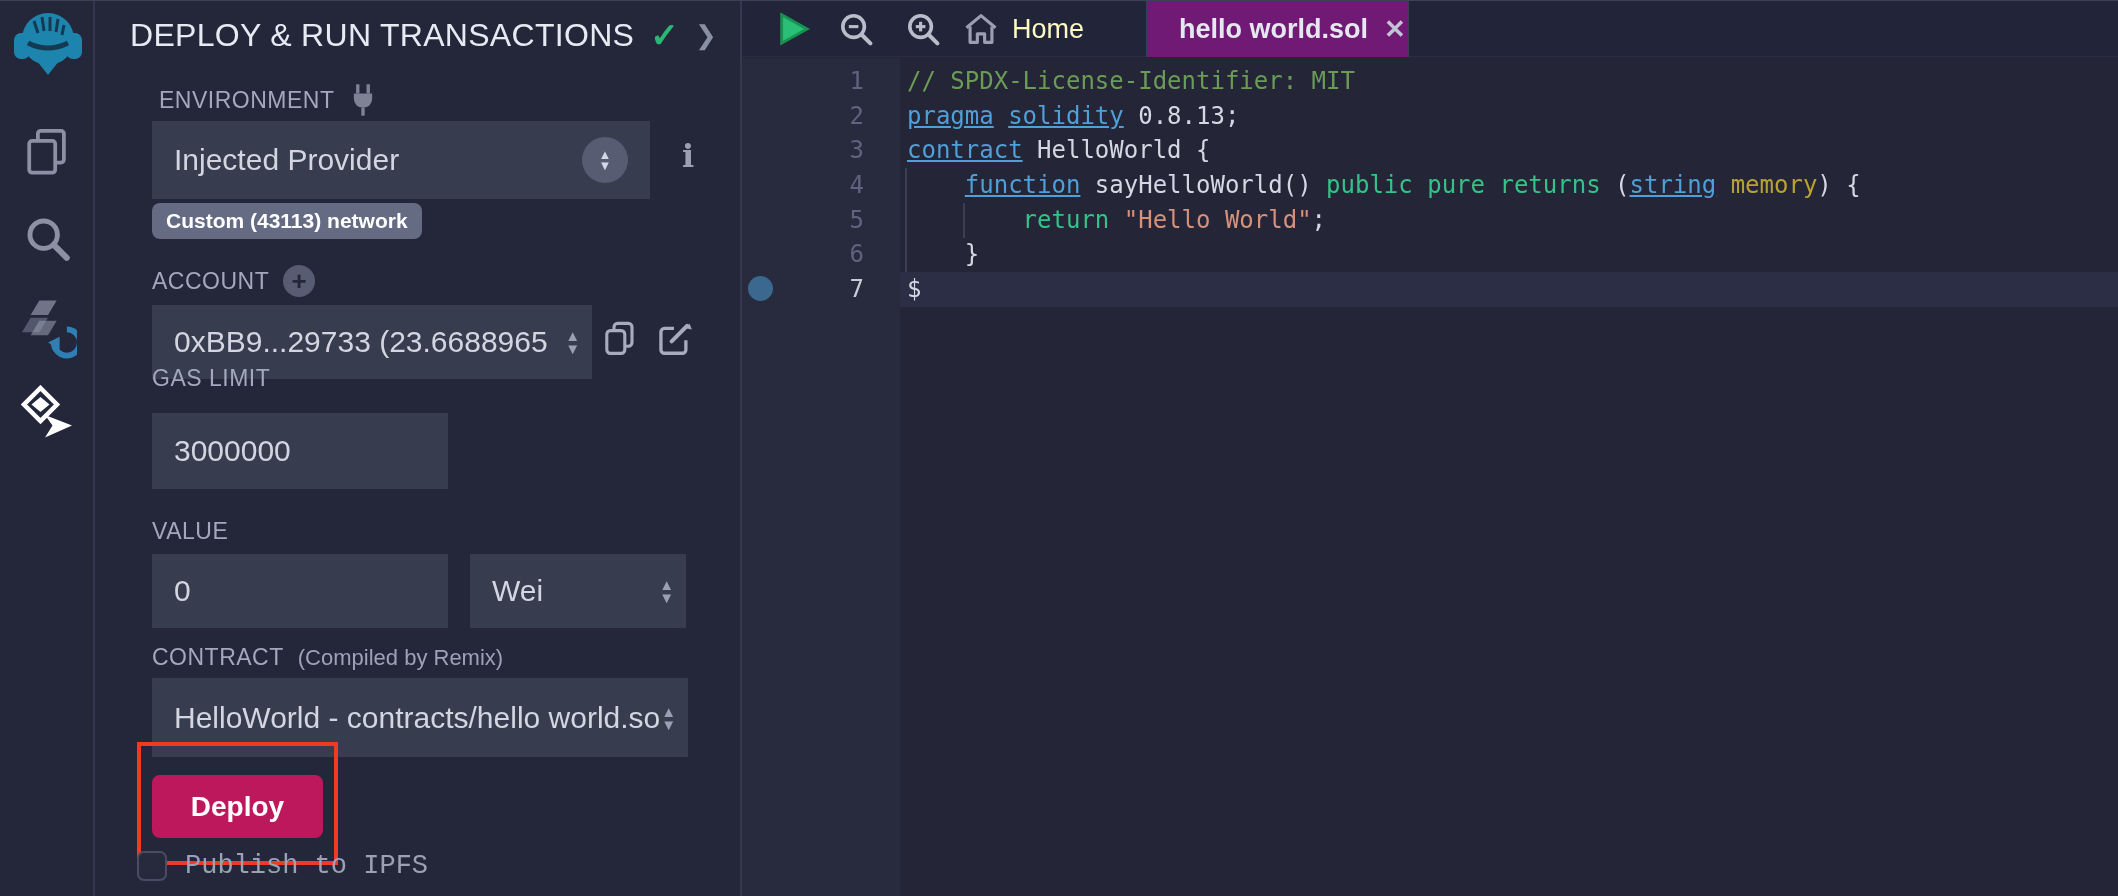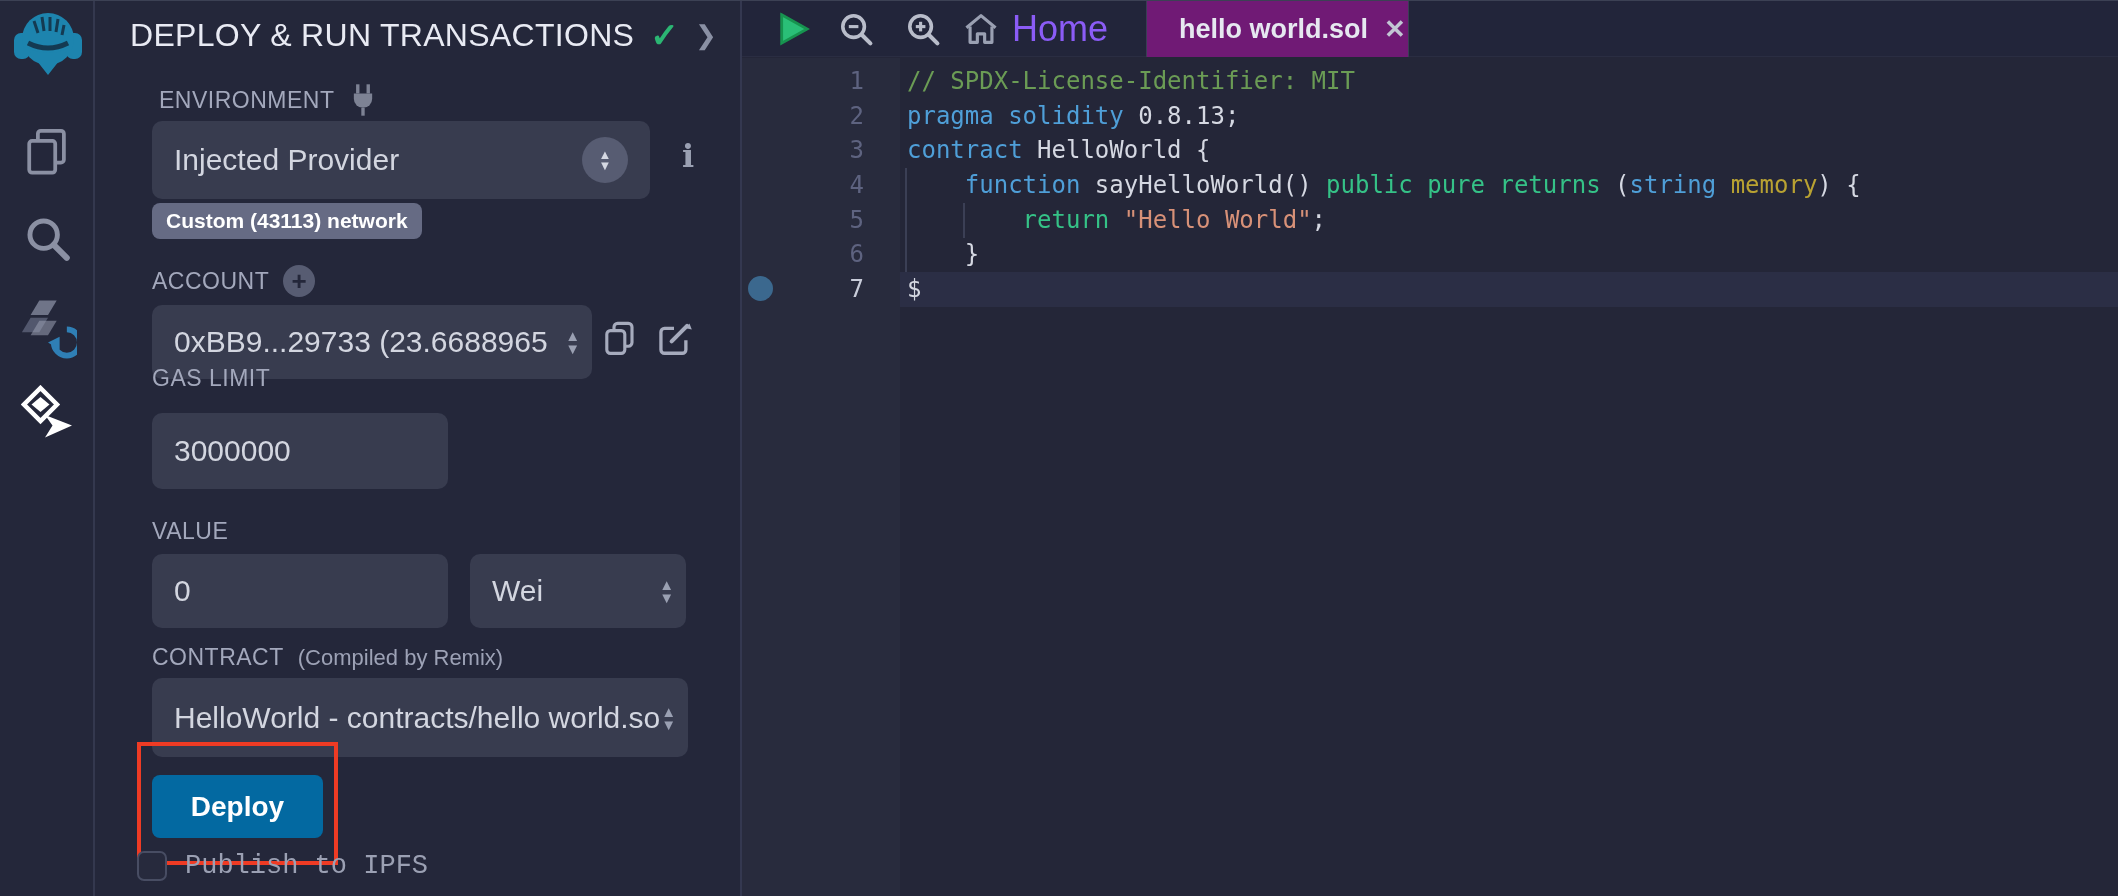--- a/index.html
+++ b/index.html
@@ -13,63 +13,63 @@
   .iconbar { position:absolute; left:0; top:0; width:95px; height:896px; border-right:2px solid #34384e; }
   .iconbar .slot { position:absolute; left:0; width:95px; display:flex; justify-content:center; }
   
   .panel { position:absolute; left:97px; top:0; width:643px; height:896px; }
   .panel-title { position:absolute; left:33px; top:14px; width:610px; display:flex; align-items:center; gap:16px;
                  font-size:32px; color:#e8eaf3; letter-spacing:.3px; white-space:nowrap; }
   .check { color:#2bb673; font-size:34px; font-weight:700; }
   .chev  { margin-left:auto; margin-right:40px; color:#8a90a4; font-size:26px; }
   .lbl { position:absolute; font-size:23px; letter-spacing:.5px; color:#a3a8bc; display:flex; align-items:center; gap:14px; white-space:nowrap; }
   .lbl .note { font-size:22px; letter-spacing:0; color:#9da2b6; }
-  .field { position:absolute; background:#383c4f; border-radius:10px; display:flex; align-items:center;
+  .field { position:absolute; background:#383c4f; border-radius:0; display:flex; align-items:center;
            padding:0 22px; font-size:30px; color:#d3d6e0; white-space:nowrap; overflow:hidden; }
   .updown { display:flex; flex-direction:column; line-height:13px; font-size:15px; color:#9aa0b2; text-align:center; }
   .circle-stepper { margin-left:auto; width:46px; height:46px; border-radius:50%; background:#575c72;
                     display:flex; align-items:center; justify-content:center; flex:0 0 auto; }
   .circle-stepper .updown { color:#d5d8e2; font-size:13px; line-height:11px; }
   .stepper-right { position:absolute; right:12px; top:50%; transform:translateY(-50%); background:#383c4f; padding-left:4px; }
   .badge { position:absolute; background:#666b84; color:#ffffff; font-weight:700; font-size:21px;
            border-radius:8px; height:36px; display:flex; align-items:center; padding:0 14px; }
   .plus-circle { width:32px; height:32px; border-radius:50%; background:#575c72; color:#24273a;
                  font-size:26px; font-weight:700; display:flex; align-items:center; justify-content:center; }
   .info-i { position:absolute; font-family:"DejaVu Serif", serif; font-weight:700; font-size:32px; color:#9aa0b2; }
   .mini-icon { position:absolute; }
-  .deploy-btn { position:absolute; background:#0369a1; border:none; border-radius:8px; color:#ffffff;
+  .deploy-btn { position:absolute; background:#be185d; border:none; border-radius:8px; color:#ffffff;
                 font-size:28px; font-weight:600; font-family:"Liberation Sans",sans-serif; display:flex; align-items:center; justify-content:center; }
   .red-rect { position:absolute; border:4px solid #ef3b24; background:transparent; }
   .ipfs-row { position:absolute; display:flex; align-items:center; gap:18px; }
   .checkbox { width:30px; height:30px; border:2px solid #484d63; border-radius:7px; background:#272a3d; }
   .ipfs-label { font-size:27px; color:#9ba0b3; }
   
   .editor { position:absolute; left:740px; top:0; right:0; height:896px; background:#242638; border-left:2px solid #343850; }
   .tabbar { position:absolute; left:0; top:0; right:0; height:56px; background:#22253a; border-bottom:1px solid #2a2d42; }
   .tab-active { position:absolute; left:404px; top:0; width:263px; height:56px; background:#701a75;
                 border-left:1px solid #3a3e55; border-right:1px solid #3a3e55;
                 display:flex; align-items:center; gap:14px; padding:0 18px; }
   .tab-active .tab-label { font-size:27px; color:#e6e8f0; font-weight:600; white-space:nowrap; }
   .tab-close { color:#c2c6d4; font-size:26px; font-weight:700; margin-left:2px; }
   .home-tab { position:absolute; left:222px; top:0; height:56px; display:flex; align-items:center; gap:14px; }
-  .home-tab .tab-label { font-size:36px; color:#8b5cf6; }
+  .home-tab .tab-label { font-size:27px; color:#fef9c3; }
   .codearea { position:absolute; left:0; top:57px; right:0; bottom:0; font-family:"DejaVu Sans Mono", monospace; font-size:24px; }
   .gutter-bg { position:absolute; left:0; top:0; bottom:0; width:158px; background:#282b3d; }
   .current-line { position:absolute; left:158px; right:0; top:214px; height:35px; background:#2b2e45; }
   .breakpoint { position:absolute; left:6px; top:218px; width:25px; height:25px; border-radius:50%; background:#3b688e; }
   .gutter-nums { position:absolute; left:0; top:6px; width:122px; }
   .ln { height:34.7px; line-height:34.7px; text-align:right; color:#5e6380; }
   .ln.current { color:#c9cdda; }
   .code-lines { position:absolute; left:165px; top:6px; right:0; }
   .cl { height:34.7px; line-height:34.7px; white-space:pre; }
   .guide { position:absolute; width:2px; background:#3b3f55; }
   .g1 { left:163px; top:110px; height:104px; }
   .g2 { left:221px; top:145px; height:35px; }
   .tok-com { color:#6b9c55; }
-  .tok-kw  { color:#4f9fd8; }
+  .tok-kw  { color:#4f9fd8;text-decoration:underline; }
   .tok-grn { color:#35c287; }
   .tok-gold{ color:#b9a232; }
   .tok-str { color:#d89178; }
   .tok-plain{ color:#d5d8e2; }
   svg { display:block; }
 </style>
 </head>
 <body>
 
 <div class="iconbar">

